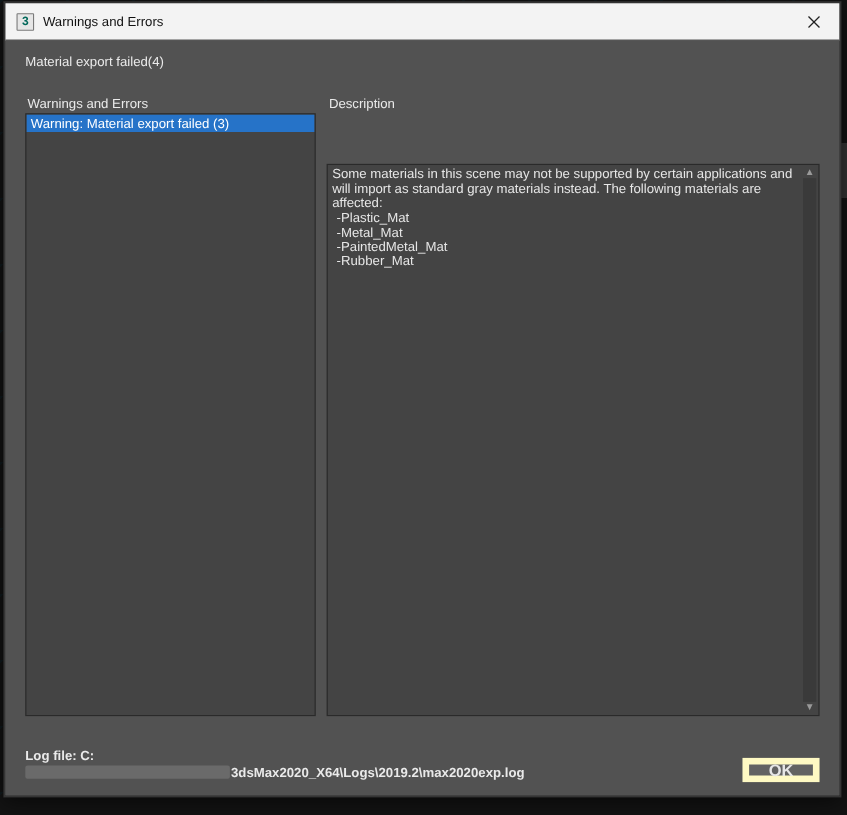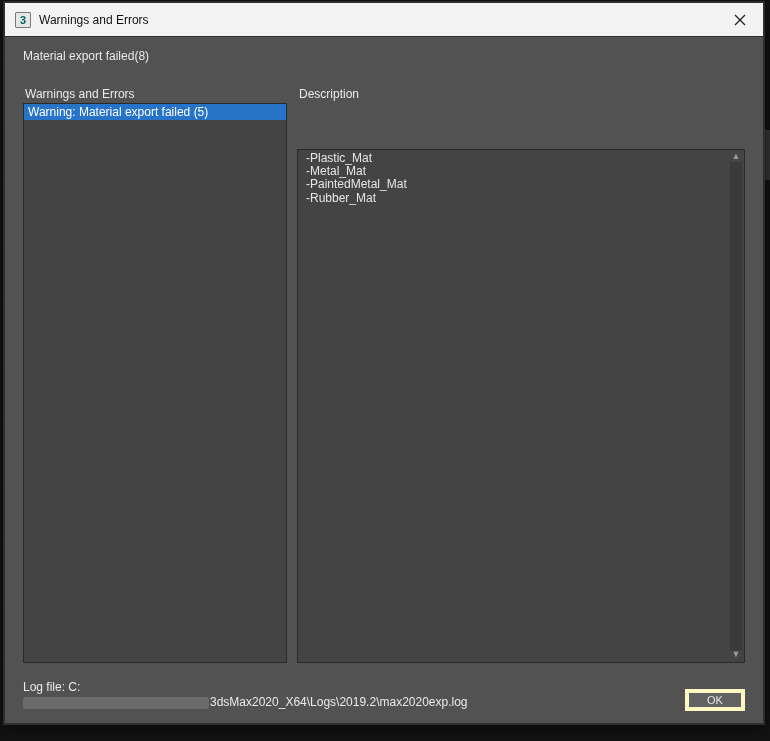--- a/index.html
+++ b/index.html
@@ -131,49 +131,50 @@
     color:#9a9a9a;
     font-size:9px;
   }
   .descbox .scrollbar .arrow.up{top:0;}
   .descbox .scrollbar .arrow.down{bottom:0;}
 
   .desc-text { white-space: pre-wrap; }
   .desc-list div { padding-left: 4px; }
 
   .footer {
-    margin-top: 14px;
+    margin-top: 26px;
     display:flex;
     align-items:center;
     min-height: 34px;
+    font-weight: bold;
   }
   .log-area {
     flex:1;
     display:flex; flex-direction:column;
     gap:1px;
   }
   .log-label{ color:#eaeaea; }
   .log-path {
-    display:flex; align-items:flex-end;
+    display:flex; align-items:center;
     color:#eaeaea;
   }
   .log-path .redacted {
     width: 186px; height: 12px;
     background: #6a6a6a;
     border-radius: 2px;
     margin-right: 1px;
     filter: blur(0.3px);
   }
 
   .ok-btn {
-    width: 60px; height: 22px;
+    width: 70px; height: 22px;
     background:#626262;
-    border:4px solid #fef9c3;
+    border:6px solid #fef9c3;
     color:#e6e6e6;
-    font-size:11px;
+    font-size:15px;
     display:flex; align-items:center; justify-content:center;
     cursor:pointer;
     align-self:flex-end;
   }
 </style>
 </head>
 <body>
 
 <div class="backdrop">
   <div class="edge-right"></div>
@@ -188,34 +189,35 @@
     <div class="close-btn">
       <svg viewBox="0 0 12 12">
         <line x1="1" y1="1" x2="11" y2="11"></line>
           <line x1="11" y1="1" x2="1" y2="11"></line>
       </svg>
     </div>
   </div>
 
   <div class="body">
 
-    <div class="subtitle">Material export failed(8)</div>
+    <div class="subtitle">Material export failed(4)</div>
 
     <div class="panes">
 
       <div class="pane left">
         <div class="pane-label">Warnings and Errors</div>
         <div class="listbox" id="warnings-list">
-            <div class="item selected">Warning: Material export failed (5)</div>
+            <div class="item selected">Warning: Material export failed (3)</div>
           </div>
       </div>
 
       <div class="pane right">
         <div class="pane-label">Description</div>
         <div class="descbox">
+          <div class="desc-text">Some materials in this scene may not be supported by certain applications and will import as standard gray materials instead. The following materials are affected:</div>
           <div class="desc-list" id="materials-list">
               <div>-Plastic_Mat</div>
               <div>-Metal_Mat</div>
               <div>-PaintedMetal_Mat</div>
               <div>-Rubber_Mat</div>
             </div>
           <div class="scrollbar">
             <div class="arrow up">▲</div>
             <div class="track"></div>
             <div class="arrow down">▼</div>

